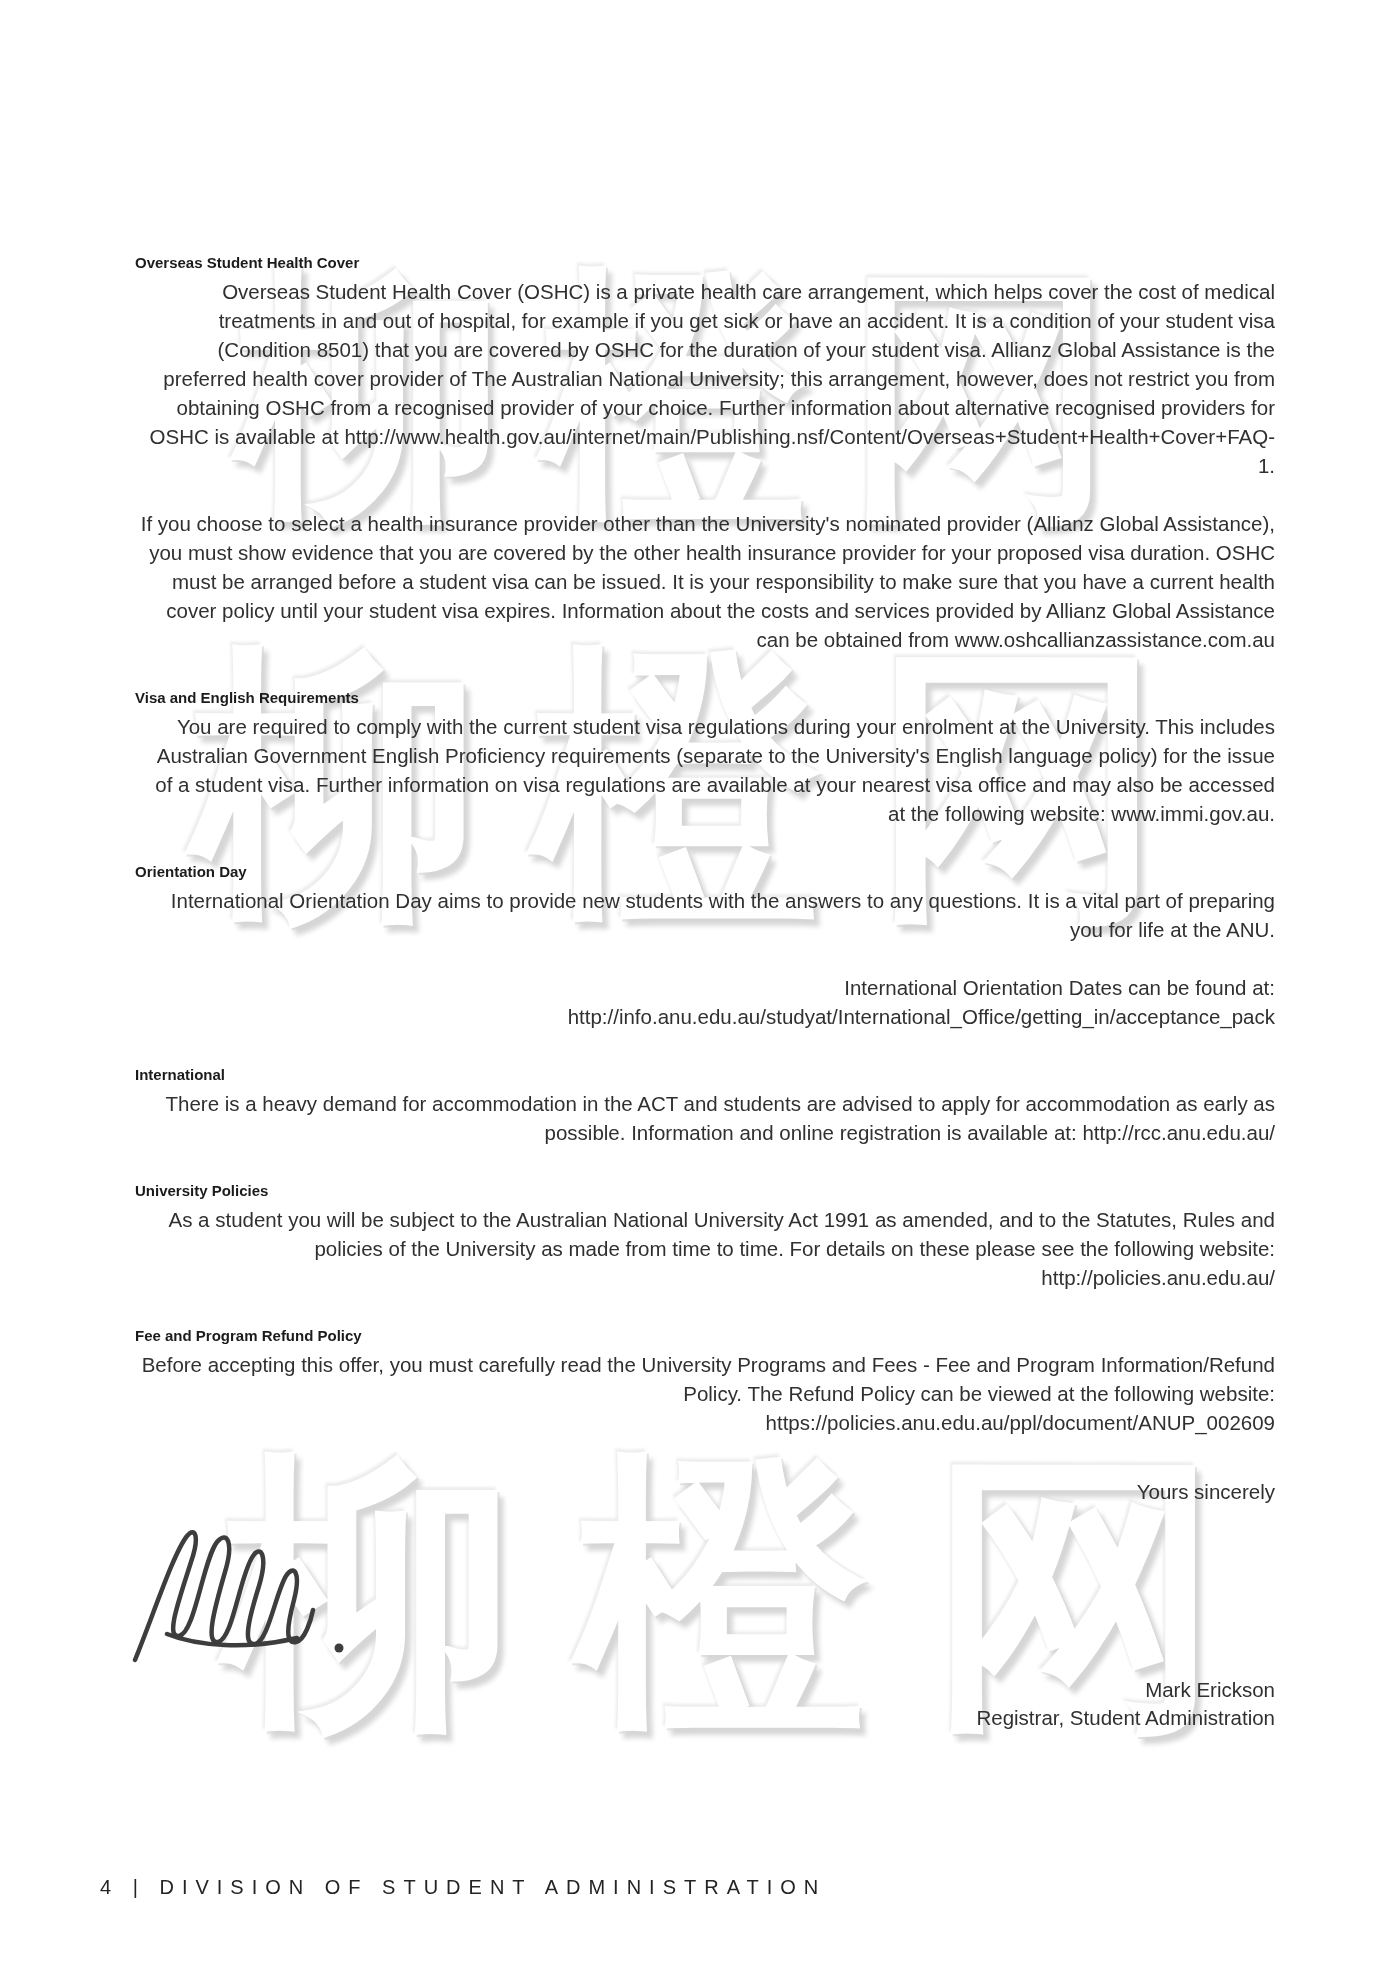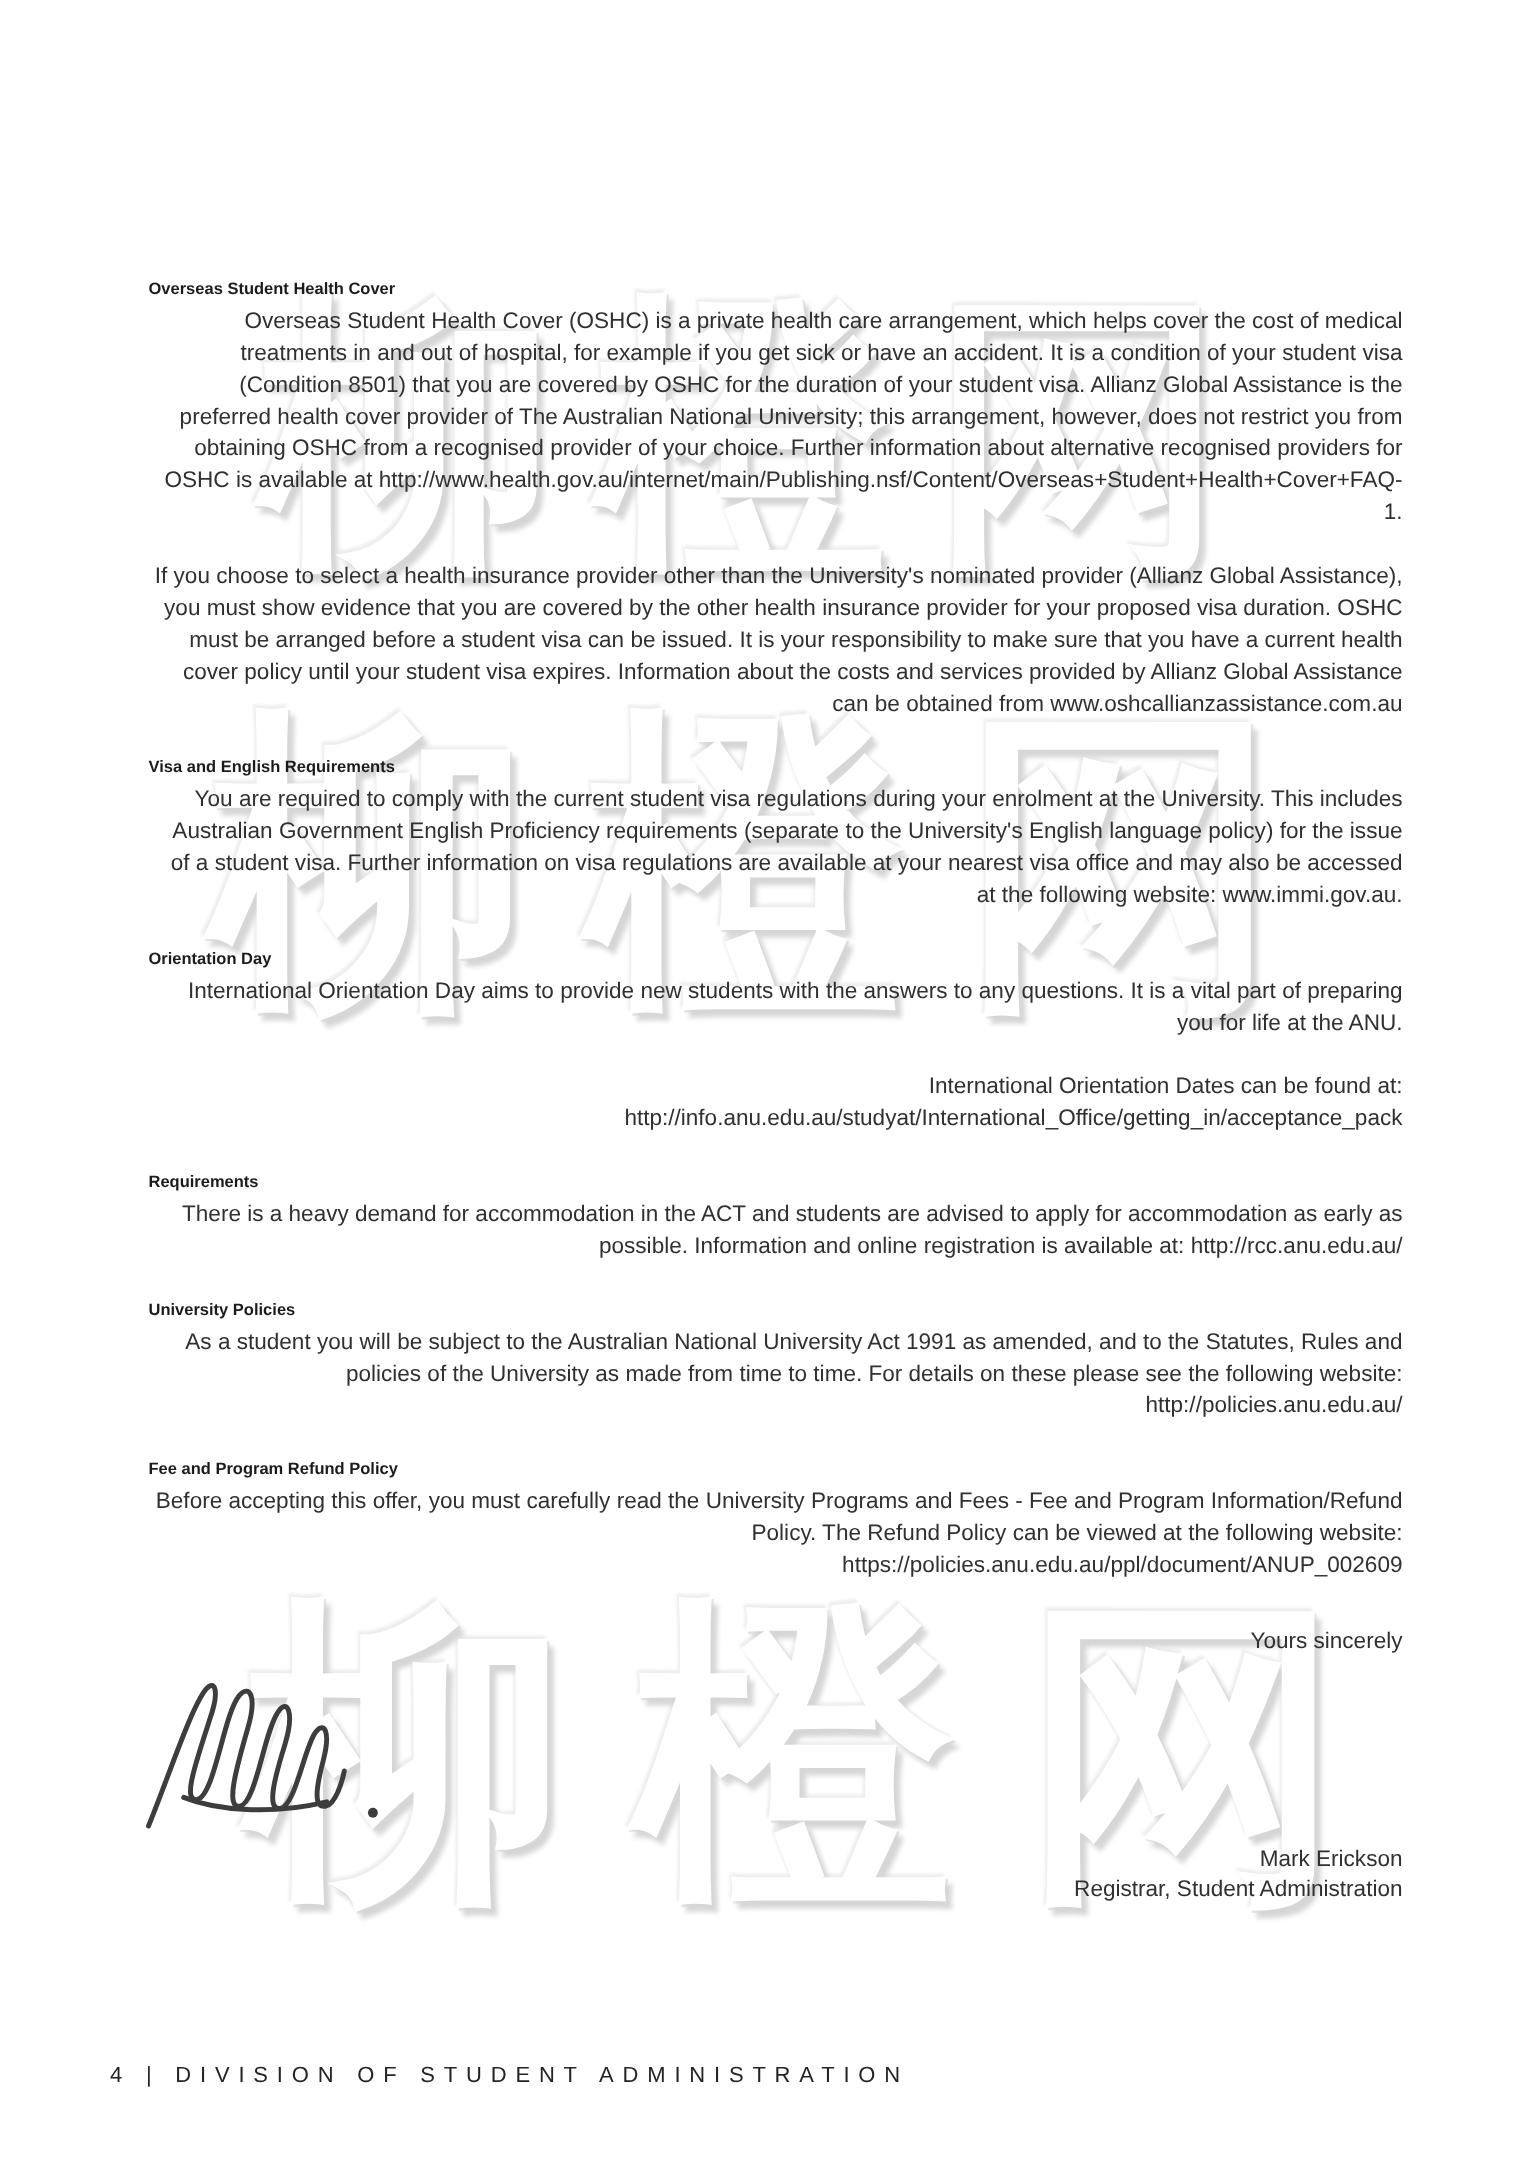--- a/index.html
+++ b/index.html
@@ -93,21 +93,21 @@
   </section>
 
   <section>
     <h3>Orientation Day</h3>
     <p>International Orientation Day aims to provide new students with the answers to  any questions. It is a vital part of preparing you for life at the ANU.</p>
     <p>International Orientation Dates can be found at:
 http://info.anu.edu.au/studyat/International_Office/getting_in/acceptance_pack</p>
   </section>
 
   <section>
-    <h3>Requirements</h3>
+    <h3>International</h3>
     <p>There is a heavy demand for accommodation in the ACT and students are advised to apply for accommodation as early as possible. Information and online registration is available at: http://rcc.anu.edu.au/</p>
   </section>
 
 
   <section>
     <h3>University Policies</h3>
     <p>As a student you will be subject to the Australian National University Act 1991 as amended, and to the Statutes, Rules and policies of the University as made from time to time. For details on these please see the following website: http://policies.anu.edu.au/</p>
   </section>
 
   <section>

